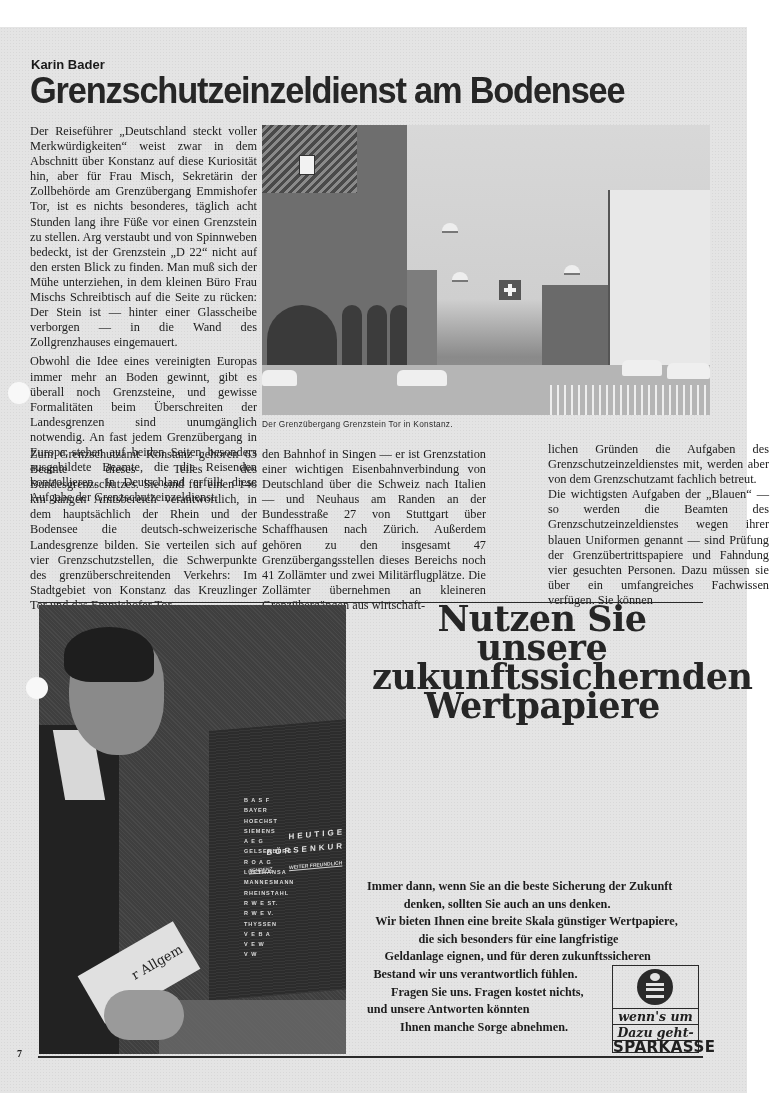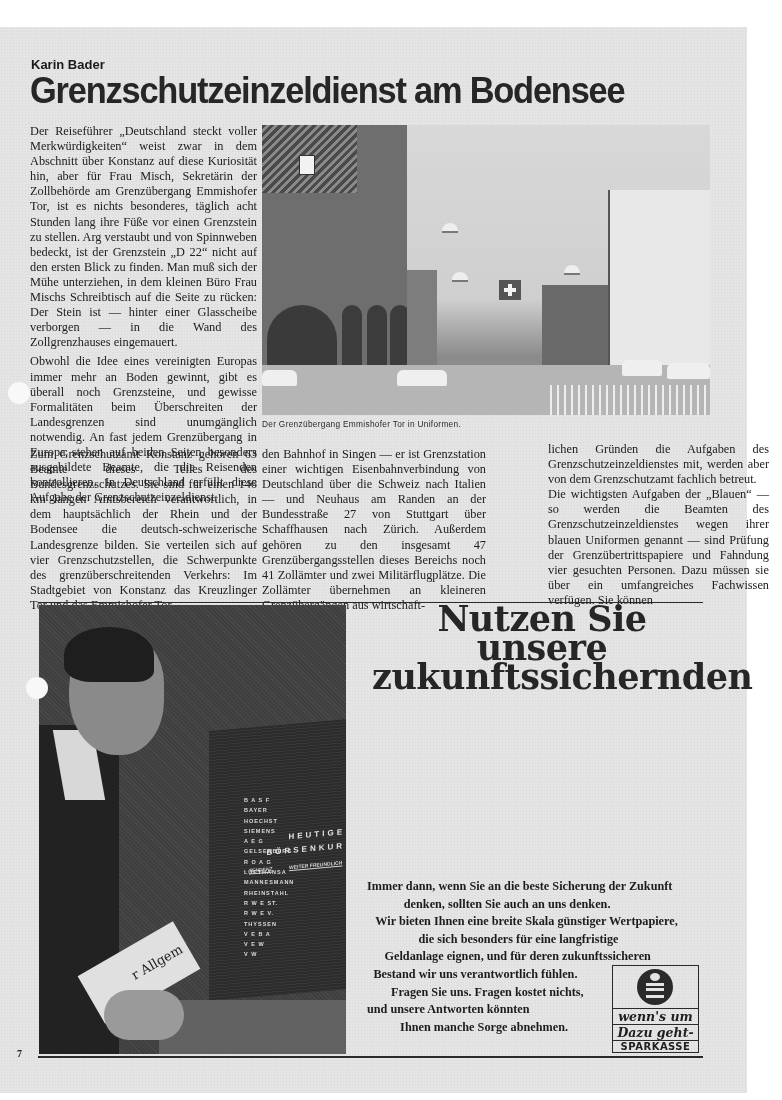--- a/index.html
+++ b/index.html
@@ -200,21 +200,21 @@
     content: ""; position: absolute; left: 0; top: 2px; width: 18px; height: 3px; background: #e4e4e4;
   }
   .logo-line {
     position: absolute; left: 0; width: 100%; text-align: center;
     border-top: 1px solid #2a2a2a; box-sizing: border-box;
     font-family: "DejaVu Serif", serif; font-style: italic; font-weight: bold; color: #202020;
   }
   .logo-l1 { top: 42px; height: 16px; font-size: 12.5px; line-height: 15px; }
   .logo-l2 { top: 58px; height: 16px; font-size: 12.5px; line-height: 15px; }
   .logo-l3 {
-    top: 74px; height: 13px; font-size: 10px; line-height: 12px; font-style: normal;
+    top: 74px; height: 13px; font-size: 15px; line-height: 12px; font-style: normal;
     font-family: "DejaVu Sans", sans-serif; letter-spacing: 0.5px;
   }
 
   .page-number {
     position: absolute; left: 17px; top: 1048px;
     font-family: "Liberation Serif", serif; font-size: 10px; font-weight: bold; color: #222;
   }
   .punch-hole {
     position: absolute; width: 22px; height: 22px; border-radius: 50%; background: #f8f8f8;
   }
@@ -247,21 +247,21 @@
   <div class="car" style="left:135px;top:245px;width:50px"></div>
   <div class="car" style="left:0;top:245px;width:35px"></div>
   <div class="car" style="left:360px;top:235px;width:40px"></div>
   <div class="car" style="left:405px;top:238px;width:43px"></div>
   <div class="fence"></div>
   <div class="flag"></div>
   <div class="lamp" style="left:180px;top:98px"></div>
   <div class="lamp" style="left:190px;top:147px"></div>
   <div class="lamp" style="left:302px;top:140px"></div>
 </div>
-<div class="caption">Der Grenzübergang Emmishofer Tor in Uniformen.</div>
+<div class="caption">Der Grenzübergang Grenzstein Tor in Konstanz.</div>
 
 <div class="col col-left-bottom">
   <p>Zum Grenzschutzamt Konstanz gehören 63 Beamte dieses Teiles des Bundesgrenzschutzes. Sie sind für einen 146 km langen Amtsbereich verantwortlich, in dem hauptsächlich der Rhein und der Bodensee die deutsch-schweizerische Landesgrenze bilden. Sie verteilen sich auf vier Grenzschutzstellen, die Schwerpunkte des grenzüberschreitenden Verkehrs: Im Stadtgebiet von Konstanz das Kreuzlinger Tor und das Emmishofer Tor,</p>
 </div>
 <div class="col col-mid">
   <p>den Bahnhof in Singen — er ist Grenzstation einer wichtigen Eisenbahnverbindung von Deutschland über die Schweiz nach Italien — und Neuhaus am Randen an der Bundesstraße 27 von Stuttgart über Schaffhausen nach Zürich. Außerdem gehören zu den insgesamt 47 Grenzübergangsstellen dieses Bereichs noch 41 Zollämter und zwei Militärflugplätze. Die Zollämter übernehmen an kleineren Grenzübergängen aus wirtschaft-</p>
 </div>
 <div class="col col-right">
   <p style="margin-bottom:0">lichen Gründen die Aufgaben des Grenzschutzeinzeldienstes mit, werden aber von dem Grenzschutzamt fachlich betreut.</p>
   <p>Die wichtigsten Aufgaben der „Blauen“ — so werden die Beamten des Grenzschutzeinzeldienstes wegen ihrer blauen Uniformen genannt — sind Prüfung der Grenzübertrittspapiere und Fahndung vier gesuchten Personen. Dazu müssen sie über ein umfangreiches Fachwissen verfügen. Sie können</p>
@@ -299,20 +299,21 @@
   <div class="man-head"></div>
   <div class="hair"></div>
   <div class="desk"></div>
   <div class="newspaper">r Allgem</div>
   <div class="hand"></div>
 </div>
 
 <div class="ad-headline">
   <div>Nutzen Sie unsere</div>
   <div>zukunftssichernden</div>
+  <div>Wertpapiere</div>
 </div>
 
 <div class="ad-body">
   <div style="padding-left:0">Immer dann, wenn Sie an die beste Sicherung der Zukunft</div>
   <div style="padding-left:40px">denken, sollten Sie auch an uns denken.</div>
   <div style="padding-left:9px">Wir bieten Ihnen eine breite Skala günstiger Wertpapiere,</div>
   <div style="padding-left:56px">die sich besonders für eine langfristige</div>
   <div style="padding-left:19px">Geldanlage eignen, und für deren zukunftssicheren</div>
   <div style="padding-left:7px">Bestand wir uns verantwortlich fühlen.</div>
   <div style="padding-left:26px">Fragen Sie uns. Fragen kostet nichts,</div>

